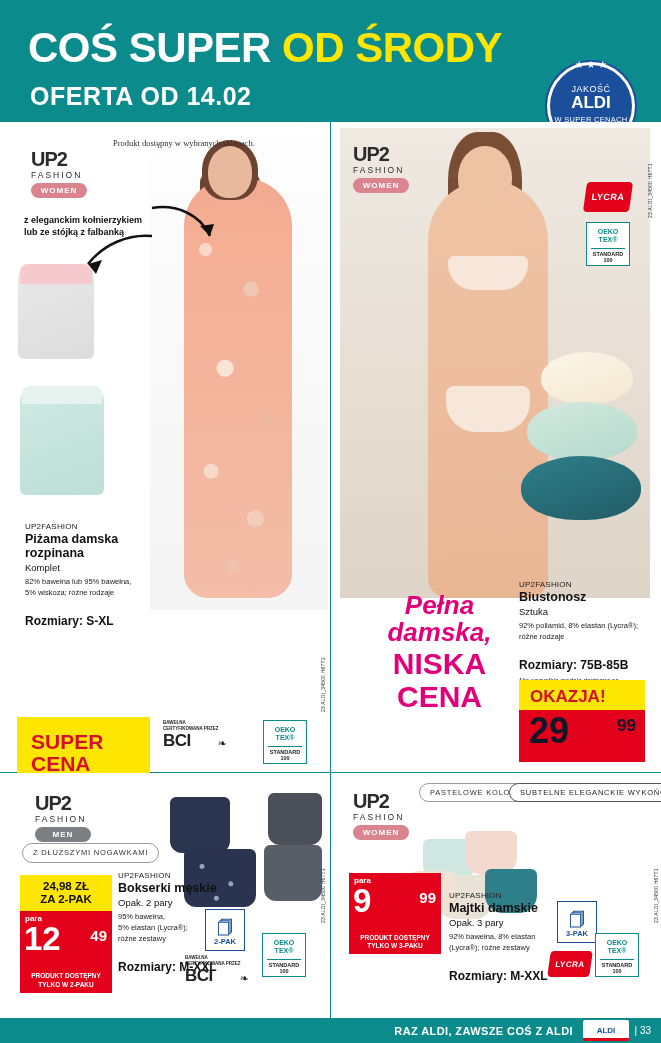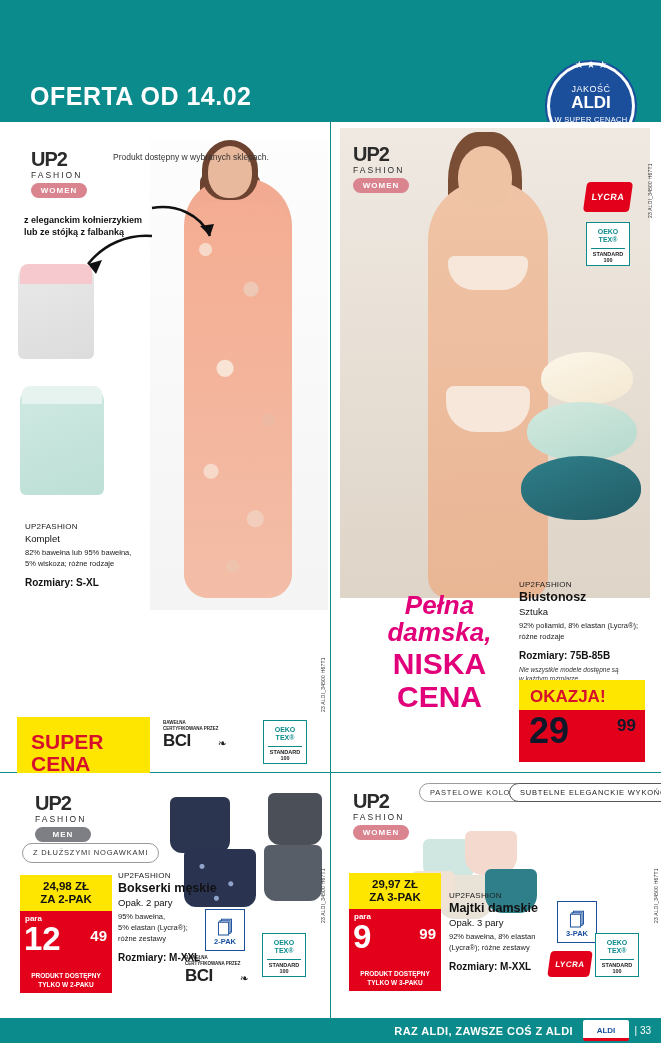--- a/index.html
+++ b/index.html
@@ -81,21 +81,21 @@
     position:absolute; font-size:8.5px; color:#333;
   }
   .callout {
     position:absolute; font-size:9px; color:#111; line-height:1.35; font-weight:bold;
   }
   .prod-block { position:absolute; }
   .prod-brand { font-size:8px; color:#222; letter-spacing:0.2px; }
   .prod-name { font-size:12.5px; font-weight:bold; color:#111; margin-top:1px;}
   .prod-sub { font-size:9.5px; color:#111; margin-top:2px;}
   .prod-desc { font-size:7.5px; color:#222; margin-top:4px; line-height:1.45;}
-  .prod-sizes { font-size:10px; color:#111; font-weight:bold; margin-top:7px;}
+  .prod-sizes { font-size:12px; color:#111; font-weight:bold; margin-top:15px;}
   .prod-foot { font-size:6.5px; color:#333; margin-top:4px; line-height:1.4; font-style:italic;}
 
   
   .price-super {
     position:absolute; left:17px; top:595px; width:133px; height:160px;
     background:#ffe600;
   }
   .price-super .lbl {
     position:absolute; left:14px; top:14px;
     font-size:21px; font-weight:bold; color:#d50f2c; line-height:1.05;
@@ -292,20 +292,24 @@
 
   
   .pt { position:absolute; border-radius:6px 6px 18px 18px; }
 </style>
 </head>
 <body>
 
 <div class="page">
 
   <div class="header">
+    <div class="header-title">
+      <span>COŚ SUPER</span>
+      <span class="yellow">OD ŚRODY</span>
+    </div>
     <div class="header-sub">OFERTA OD 14.02</div>
 
     <div class="badge-quality">
       <div class="badge-star">★ ★ ★</div>
       <div class="bq1">JAKOŚĆ</div>
       <div class="bq2">ALDI</div>
       <div class="bq3">W SUPER CENACH</div>
     </div>
   </div>
 
@@ -338,27 +342,28 @@
       <path d="M74 6 C 50 4, 26 14, 10 34" stroke="#111" stroke-width="2.5" fill="none"></path>
       <path d="M10 34 L 24 30 L 18 44 Z" fill="#111"></path>
     </svg>
 
     <div class="up2" style="left:31px; top:27px;">
       <div class="up2-main">UP2</div>
       <div class="up2-sub">FASHION</div>
       <div class="up2-pill pill-women">WOMEN</div>
     </div>
 
-    <div class="note-top" style="left:113px; top:30px;">Produkt dostępny w wybranych sklepach.</div>
+    <div class="note-top" style="left:113px; top:16px;font-family:Liberation Serif, serif;">Produkt dostępny w wybranych sklepach.</div>
 
     <div class="callout" style="left:24px; top:92px; width:125px; white-space:pre-line;">z eleganckim kołnierzykiem
 lub ze stójką z falbanką</div>
 
     <div class="prod-block" style="left:25px; top:400px; width:150px;">
       <div class="prod-brand">UP2FASHION</div>
+      <div class="prod-name">Piżama damska rozpinana</div>
       <div class="prod-sub">Komplet</div>
       <div class="prod-desc" style="white-space:pre-line;">82% bawełna lub 95% bawełna,
 5% wiskoza; różne rodzaje</div>
       <div class="prod-sizes">Rozmiary: S-XL</div>
     </div>
 
     <div class="price-super">
       <div class="lbl">
         <span>SUPER</span><br>
         <span>CENA</span>
@@ -516,24 +521,20 @@
 
     <div class="img" style="left:76px;top:52px;width:160px;height:110px;">
       <div class="pt" style="left:16px;top:14px;width:52px;height:44px;background:#cfe7e0;"></div>
       <div class="pt" style="left:58px;top:6px;width:52px;height:44px;background:#f4d9cf;"></div>
       <div class="pt" style="left:30px;top:50px;width:56px;height:44px;background:#e9e2d6;"></div>
       <div class="pt" style="left:78px;top:44px;width:52px;height:44px;background:#2f7f8a;"></div>
       <div class="pt" style="left:4px;top:46px;width:44px;height:40px;background:#f0e3d6;"></div>
     </div>
 
     <div class="pricew" style="left:18px; top:100px;">
-      <div class="yellow-top">
-        <span>29,97 ZŁ</span><br>
-        <span>ZA 3-PAK</span>
-      </div>
       <div class="red-body">
         <span class="para">para</span>
         <span class="big">9</span>
         <span class="cents">99</span>
       </div>
       <div class="foot" style="white-space:pre-line;">PRODUKT DOSTĘPNY
 TYLKO W 3-PAKU</div>
     </div>
 
     <div class="prod-block" style="left:118px; top:118px; width:108px;">

